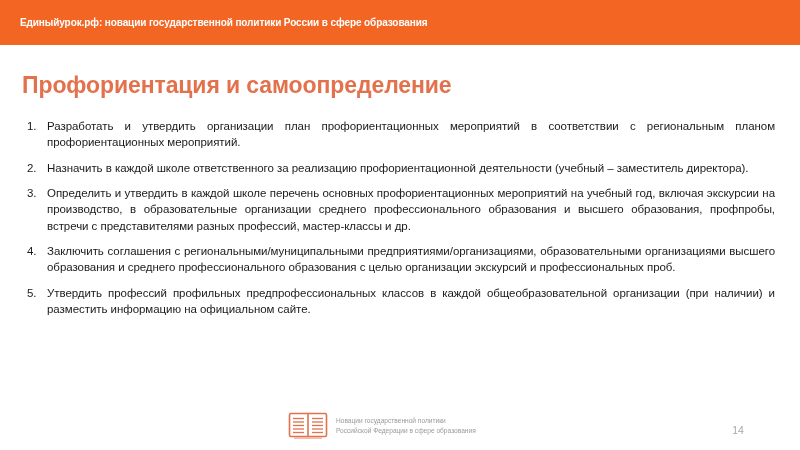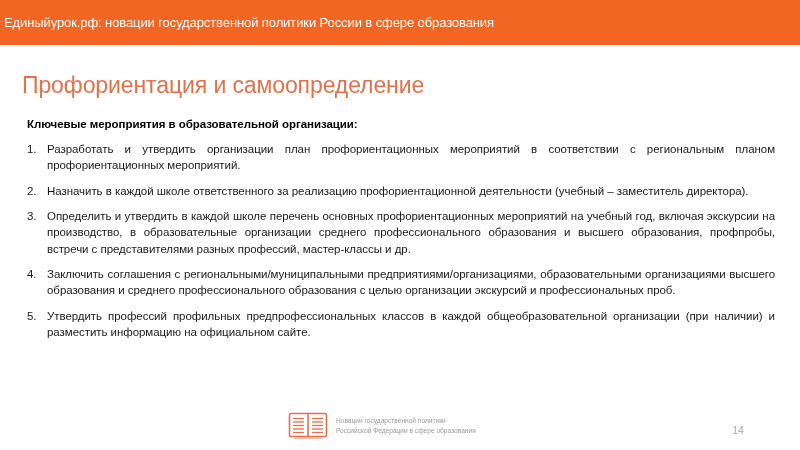--- a/index.html
+++ b/index.html
@@ -21,35 +21,35 @@
     left: 0;
     top: 0;
     width: 800px;
     height: 45px;
     background: #F26522;
     display: flex;
     align-items: center;
   }
   #header-title {
     color: #ffffff;
-    font-size: 13px;
-    font-weight: normal;
+    font-size: 10px;
+    font-weight: bold;
     letter-spacing: -0.1px;
-    padding-left: 4px;
+    padding-left: 20px;
     white-space: nowrap;
   }
 
   
   #slide-title {
     position: absolute;
     left: 22px;
     top: 72px;
     color: #E2714C;
     font-size: 23px;
-    font-weight: normal;
+    font-weight: bold;
     letter-spacing: -0.1px;
     white-space: nowrap;
   }
 
   
   #content-body {
     position: absolute;
     left: 27px;
     top: 118px;
     width: 748px;
@@ -125,21 +125,20 @@
 <body>
 
 <div id="header-banner">
   <div id="header-title">Единыйурок.рф: новации государственной политики России в сфере образования</div>
 </div>
 
 <div id="slide-title">Профориентация и самоопределение</div>
 
 <div id="content-body">
 
-  <div id="lead-in">Ключевые мероприятия в образовательной организации:</div>
 
   <div class="list-item">
     <span class="list-number">1.</span>
     <span class="list-text">Разработать и утвердить организации план профориентационных мероприятий в соответствии с региональным планом профориентационных мероприятий.</span>
   </div>
 
   <div class="list-item">
     <span class="list-number">2.</span>
     <span class="list-text">Назначить в каждой школе ответственного за реализацию профориентационной деятельности (учебный – заместитель директора).</span>
   </div>

